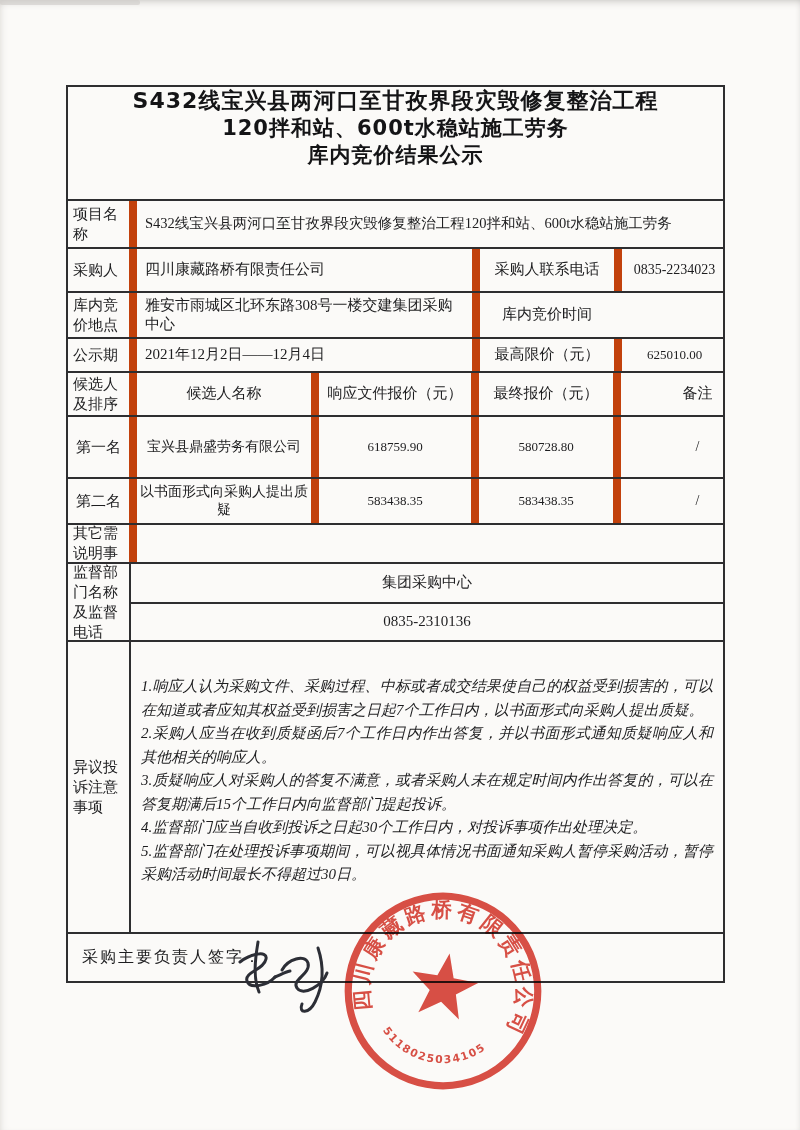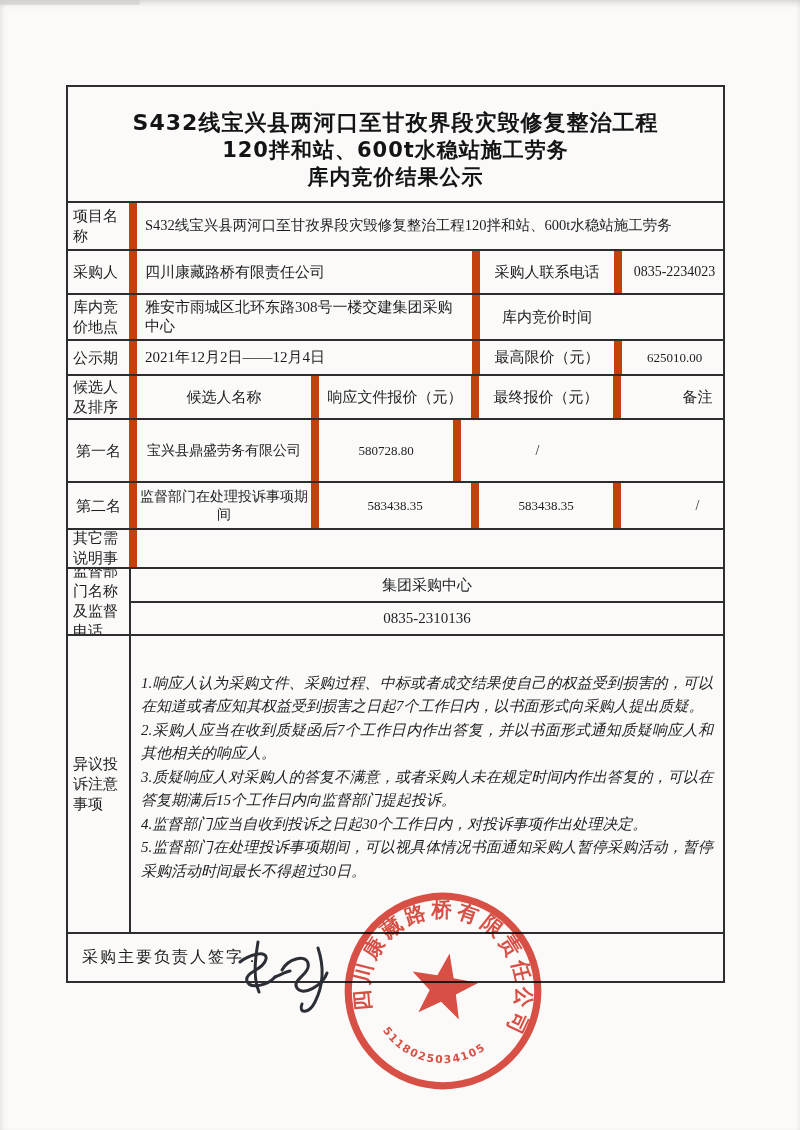--- a/index.html
+++ b/index.html
@@ -22,21 +22,21 @@
     position:absolute; left:66px; top:85px; width:659px; height:898px;
     border:2px solid #2e2e30;
     display:flex; flex-direction:column;
     background:transparent;
   }
   .row { display:flex; border-top:2px solid #2e2e30; }
   .row.first { border-top:none; }
   .cell { border-left:8px solid #c2410c; display:flex; align-items:center; overflow:hidden; }
   .cell.nb { border-left:none; }
 
-  .title-block { height:115px; display:flex; flex-direction:column; justify-content:flex-start; align-items:center; padding-top:22px; }
+  .title-block { height:115px; display:flex; flex-direction:column; justify-content:flex-start; align-items:center; }
   .title-line { font-family:"DejaVu Sans","Liberation Sans",sans-serif; font-weight:700; color:#141416; letter-spacing:1px; }
   .t1 { font-size:22px; line-height:28px; }
   .t2 { font-size:21px; line-height:27px; }
   .t3 { font-size:21px; line-height:27px; }
 
   .label-cell {
     width:61px; flex:0 0 61px;
     font-size:15px; line-height:20px;
     padding:6px 5px;
     justify-content:flex-start; align-items:center;
@@ -110,38 +110,39 @@
       <div class="cell nb label-cell">候选人及排序</div>
       <div class="cell c-name hdr">候选人名称</div>
       <div class="cell c-doc hdr">响应文件报价（元）</div>
       <div class="cell c-final hdr">最终报价（元）</div>
       <div class="cell c-note hdr">备注</div>
     </div>
 
     <div class="row" style="height:64px">
       <div class="cell nb label-cell" style="justify-content:center;text-align:center;">第一名</div>
       <div class="cell c-name">宝兴县鼎盛劳务有限公司</div>
+      <div class="cell c-doc">618759.90</div>
       <div class="cell c-final">580728.80</div>
       <div class="cell c-note">/</div>
     </div>
 
     <div class="row" style="height:47px">
       <div class="cell nb label-cell" style="justify-content:center;text-align:center;">第二名</div>
-      <div class="cell c-name">监督部门在处理投诉事项期间</div>
+      <div class="cell c-name">以书面形式向采购人提出质疑</div>
       <div class="cell c-doc">583438.35</div>
       <div class="cell c-final">583438.35</div>
       <div class="cell c-note">/</div>
     </div>
 
     <div class="row" style="height:39px">
       <div class="cell nb label-cell">其它需说明事</div>
       <div class="cell content-cell"></div>
     </div>
 
-    <div class="row" style="height:67px">
+    <div class="row" style="height:78px">
       <div class="cell nb label-cell">监督部门名称及监督电话</div>
       <div class="stack">
         <div class="stack-cell">集团采购中心</div>
         <div class="stack-cell">0835-2310136</div>
       </div>
     </div>
 
     <div class="row" style="height:301px">
       <div class="cell nb label-cell">异议投诉注意事项</div>
       <div class="objection-cell">

